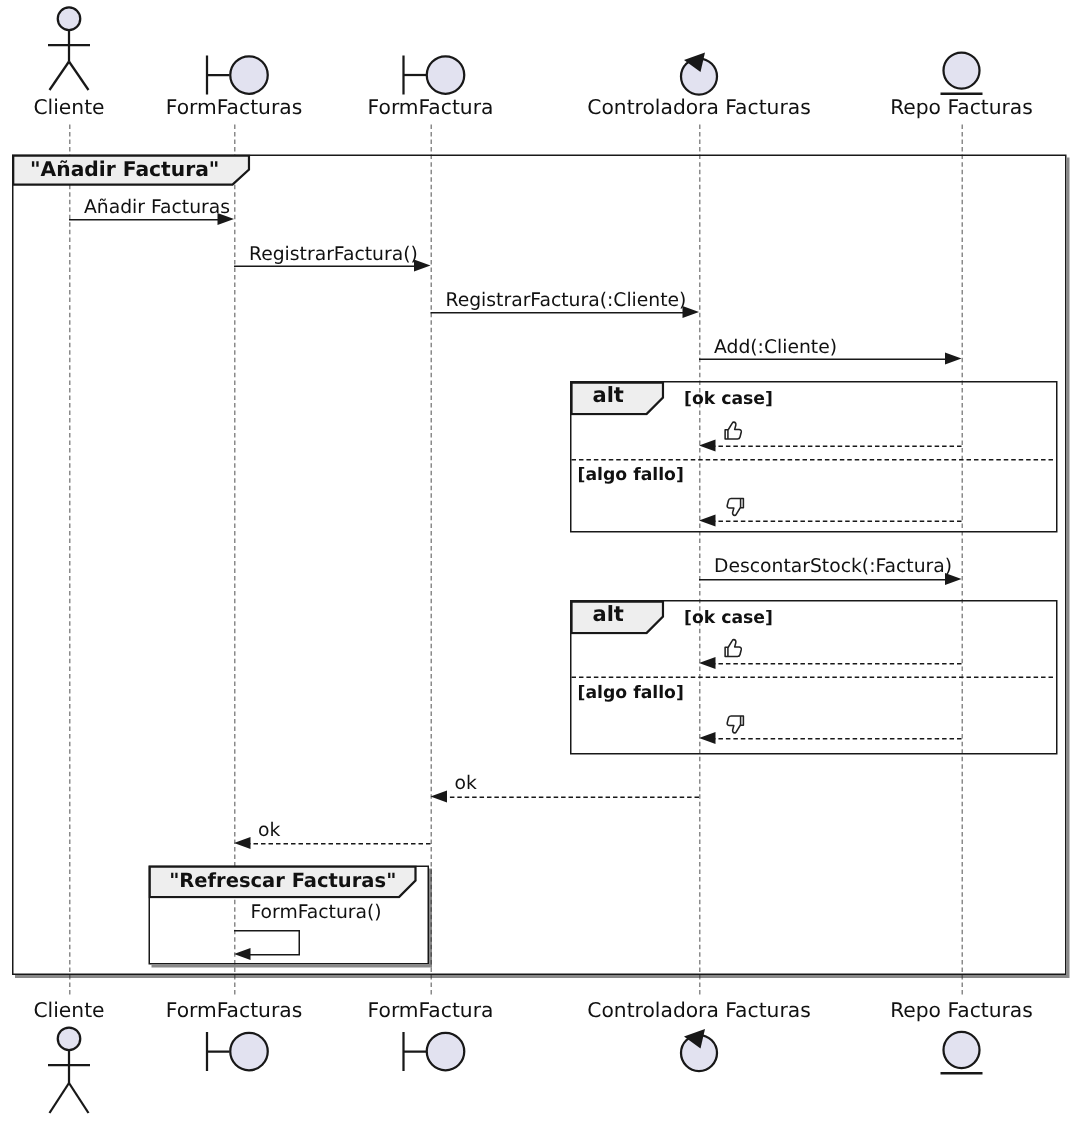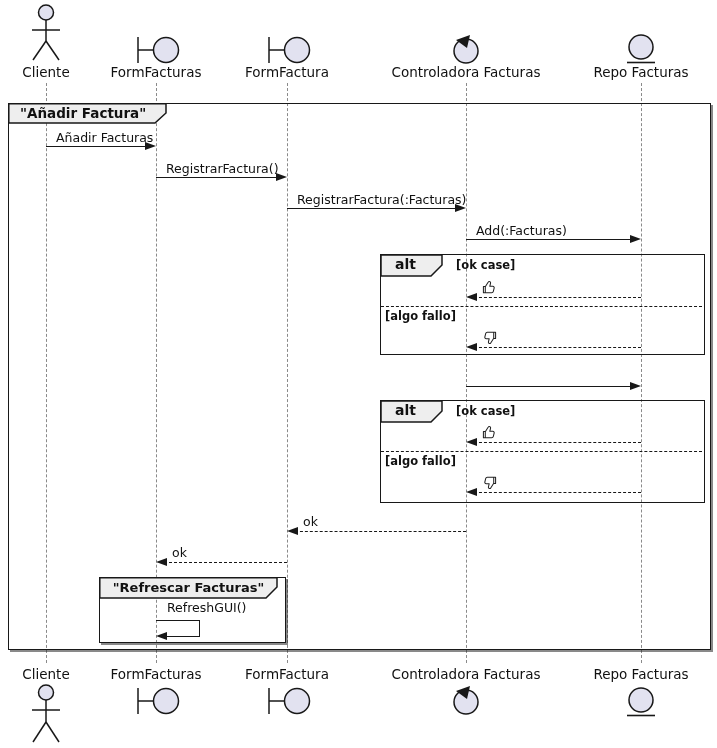--- a/index.html
+++ b/index.html
@@ -75,25 +75,25 @@
   <div class="tabtxt" style="left:20px;top:105px;font-size:13.5px">"Añadir Factura"</div>
 
   <div class="mlabel" style="left:56px;top:130px">Añadir Facturas</div>
   <div class="line solid" style="left:46px;top:146px;width:102px"></div>
   <div class="head-r" style="left:145px;top:142px"></div>
 
   <div class="mlabel" style="left:166px;top:161px">RegistrarFactura()</div>
   <div class="line solid" style="left:156px;top:177px;width:123px"></div>
   <div class="head-r" style="left:276px;top:173px"></div>
 
-  <div class="mlabel" style="left:297px;top:192px">RegistrarFactura(:Facturas)</div>
+  <div class="mlabel" style="left:297px;top:192px">RegistrarFactura(:Cliente)</div>
   <div class="line solid" style="left:287px;top:208px;width:171px"></div>
   <div class="head-r" style="left:455px;top:204px"></div>
 
-  <div class="mlabel" style="left:476px;top:223px">Add(:Facturas)</div>
+  <div class="mlabel" style="left:476px;top:223px">Add(:Cliente)</div>
   <div class="line solid" style="left:466px;top:239px;width:167px"></div>
   <div class="head-r" style="left:630px;top:235px"></div>
 
   <div class="altbox" style="left:380px;top:254px;width:323px;height:99px"></div>
   <svg class="tab" style="left:380px;top:254px" width="63" height="23" viewBox="0 0 63 23">
     <polygon points="1,1 62,1 62,11 51,22 1,22" fill="#EEEEEE" stroke="#181818" stroke-width="1.5"></polygon>
   </svg>
   <div class="op" style="left:395px;top:256px">alt</div>
   <div class="guard" style="left:456px;top:258px">[ok case]</div>
   <svg class="icon" style="left:482px;top:280px" width="15" height="15" viewBox="0 0 16 16">
@@ -102,20 +102,21 @@
   <div class="line dashed" style="left:474px;top:297px;width:167px"></div>
   <div class="head-l" style="left:466px;top:293px"></div>
   <div class="divider" style="left:381px;top:306px;width:321px"></div>
   <div class="guard" style="left:385px;top:309px">[algo fallo]</div>
   <svg class="icon" style="left:482px;top:330px;transform:rotate(180deg)" width="15" height="15" viewBox="0 0 16 16">
     <path d="M1.5 7h2v6.5h-2z M3.5 13.5h6.8c.9 0 1.6-.6 1.8-1.4l.9-3.6c.2-.9-.5-1.8-1.5-1.8H8.3l.8-3C9.4 2.5 8.7 1.5 7.7 1.5c-.4 0-.8.2-1 .6L3.5 7.3z" fill="#fff" stroke="#222" stroke-width="1.1" stroke-linejoin="round"></path>
   </svg>
   <div class="line dashed" style="left:474px;top:347px;width:167px"></div>
   <div class="head-l" style="left:466px;top:343px"></div>
 
+  <div class="mlabel" style="left:476px;top:369px">DescontarStock(:Factura)</div>
   <div class="line solid" style="left:466px;top:386px;width:167px"></div>
   <div class="head-r" style="left:630px;top:382px"></div>
 
   <div class="altbox" style="left:380px;top:400px;width:323px;height:101px"></div>
   <svg class="tab" style="left:380px;top:400px" width="63" height="23" viewBox="0 0 63 23">
     <polygon points="1,1 62,1 62,11 51,22 1,22" fill="#EEEEEE" stroke="#181818" stroke-width="1.5"></polygon>
   </svg>
   <div class="op" style="left:395px;top:402px">alt</div>
   <div class="guard" style="left:456px;top:404px">[ok case]</div>
   <svg class="icon" style="left:482px;top:425px" width="15" height="15" viewBox="0 0 16 16">
@@ -138,21 +139,21 @@
   <div class="mlabel" style="left:172px;top:545px">ok</div>
   <div class="line dashed" style="left:164px;top:562px;width:123px"></div>
   <div class="head-l" style="left:156px;top:558px"></div>
 
   <div class="frame" style="left:99px;top:577px;width:185px;height:64px"></div>
   <svg class="tab" style="left:99px;top:577px" width="179" height="22" viewBox="0 0 179 22">
     <polygon points="0.8,0.8 178,0.8 178,10 167,21 0.8,21" fill="#EEEEEE" stroke="#181818" stroke-width="1.5"></polygon>
   </svg>
   <div class="tabtxt" style="left:99px;top:580px;width:179px;text-align:center;font-size:13px">"Refrescar Facturas"</div>
 
-  <div class="mlabel" style="left:167px;top:600px">RefreshGUI()</div>
+  <div class="mlabel" style="left:167px;top:600px">FormFactura()</div>
   <div class="line solid" style="left:156px;top:620px;width:44px"></div>
   <div class="vline" style="left:199px;top:620px;height:16px"></div>
   <div class="line solid" style="left:164px;top:636px;width:36px"></div>
   <div class="head-l" style="left:156px;top:632px"></div>
 
   <div class="plabel" style="left:-34px;top:666px">Cliente</div>
   <div class="plabel" style="left:76px;top:666px">FormFacturas</div>
   <div class="plabel" style="left:207px;top:666px">FormFactura</div>
   <div class="plabel" style="left:386px;top:666px">Controladora Facturas</div>
   <div class="plabel" style="left:561px;top:666px">Repo Facturas</div>

